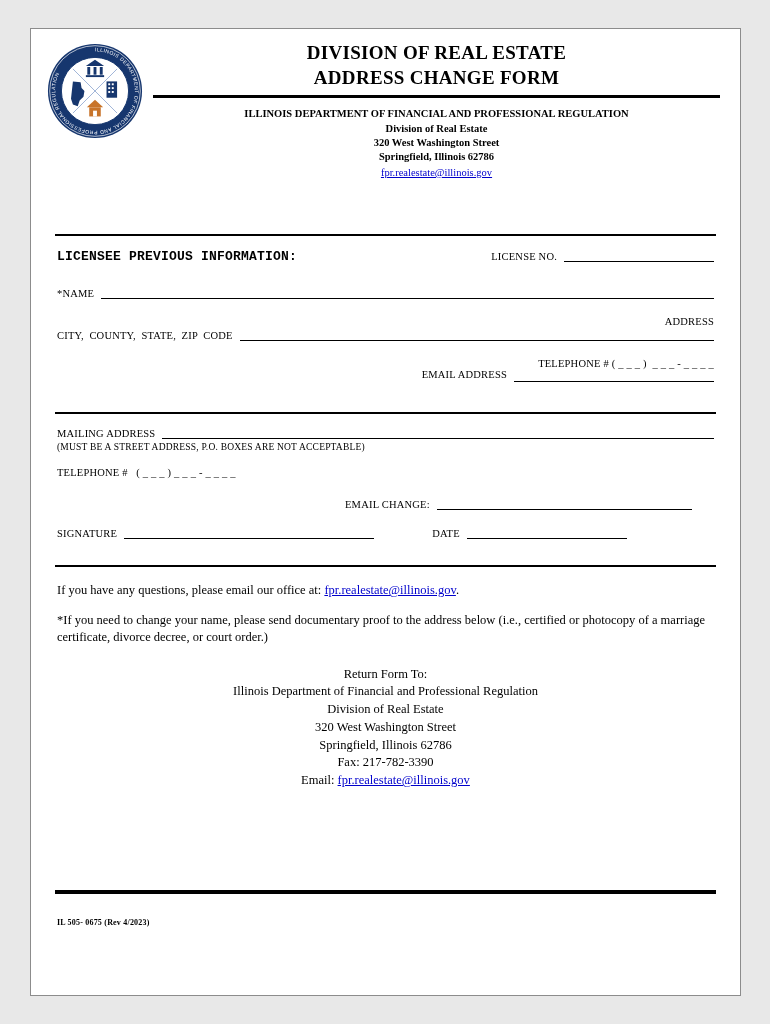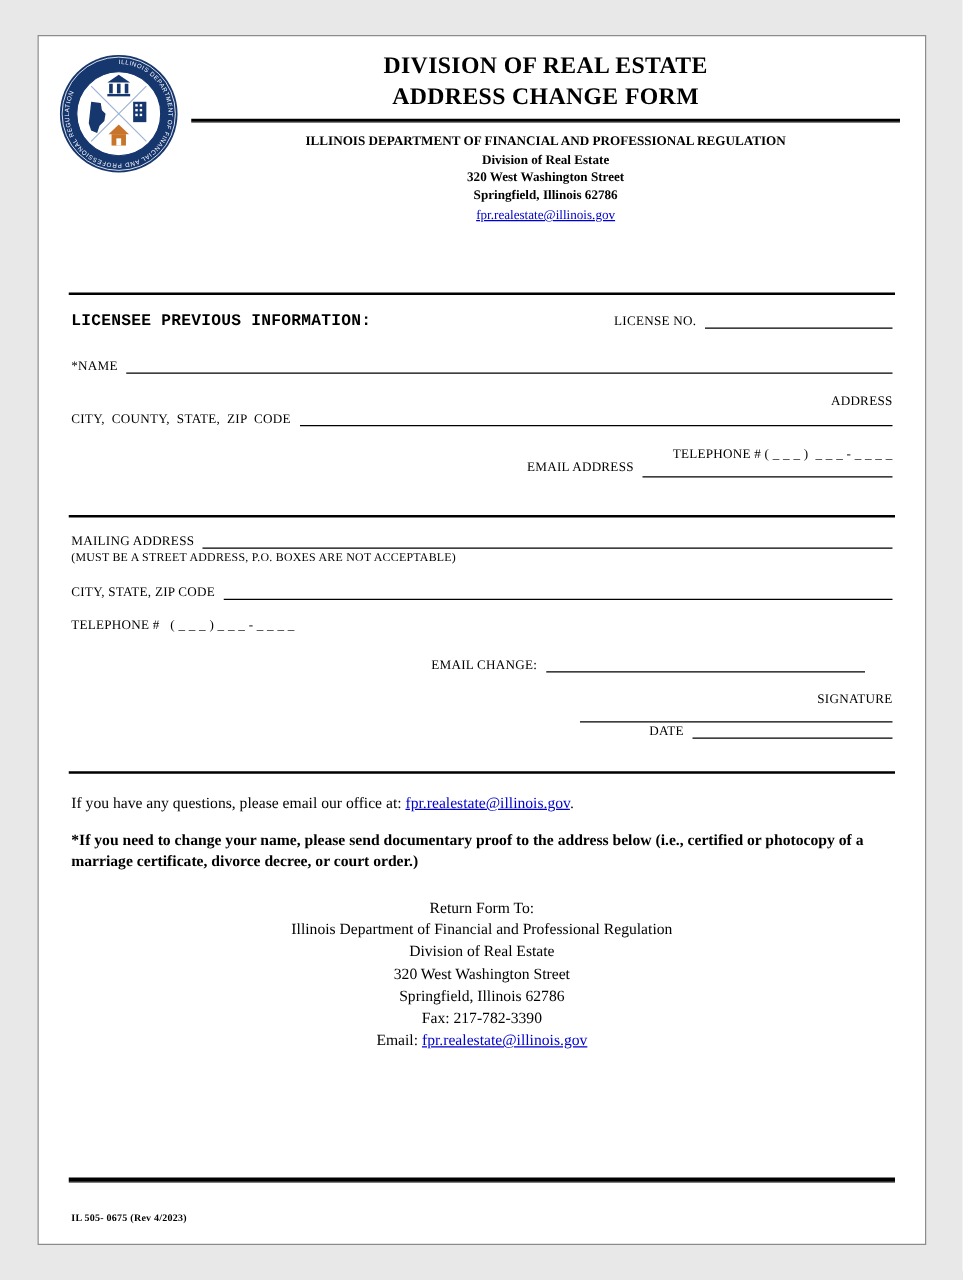--- a/index.html
+++ b/index.html
@@ -43,26 +43,26 @@
   .heading-row { align-items: baseline; }
   .license-group { margin-left: auto; display: flex; align-items: flex-end; font-size: 10.5px; font-weight: normal; }
   .w150 { width: 150px; } .w200 { width: 200px; } .w255 { width: 255px; }
   .w250 { width: 250px; } .w160 { width: 160px; }
   .mt13 { margin-top: 13px; } .mt22 { margin-top: 22px; } .mt17 { margin-top: 17px; flex-direction: column; }
   .mt16 { } .mt12 { margin-top: 12px; } .mt15 { margin-top: 15px; }
   .mt19 { margin-top: 19px; }
   .note-line { font-size: 9.5px; margin-top: 3px; letter-spacing: 0.2px; }
   .email-group-1 { margin-left: 56px; display: flex; }
   .email-row-2 { margin-left: 288px; }
-  .sig-row { margin-top: 16px; flex-direction: column; }
+  .sig-row { margin-top: 16px; }
   .date-group { margin-left: 58px; display: flex; align-items: flex-end; }
   
   .footer-para { padding: 0 26px; font-size: 12.5px; line-height: 1.35; }
   .questions { margin-top: 15px; }
-  .bold-note { margin-top: 13px; font-weight: bold; }
+  .bold-note { margin-top: 13px; font-weight: normal; }
   .return-block { margin-top: 20px; text-align: center; font-size: 12.5px; line-height: 1.42; }
   .form-id { margin-top: 24px; padding-left: 26px; font-size: 8px; font-weight: bold; letter-spacing: 0.2px; }
 </style>
 </head>
 <body>
 
 <div class="page">
 
   <div class="header">
     <div class="logo-wrap">
@@ -153,24 +153,20 @@
 
   <div class="rule rule-2"></div>
 
   <div class="section">
     <div class="row mt12">
       <span class="label">MAILING ADDRESS</span>
       <span class="blank grow"></span>
     </div>
     <div class="note-line">(MUST BE A STREET ADDRESS, P.O. BOXES ARE NOT ACCEPTABLE)</div>
     <div class="row mt15">
-      <span class="label">CITY, STATE, ZIP CODE</span>
-      <span class="blank grow"></span>
-    </div>
-    <div class="row mt15">
       <span class="label">TELEPHONE #   ( _ _ _ ) _ _ _ - _ _ _ _</span>
     </div>
     <div class="row mt19 email-row-2">
       <span class="label">EMAIL CHANGE:</span>
       <span class="blank w255"></span>
     </div>
     <div class="row sig-row">
       <span class="label">SIGNATURE</span>
       <span class="blank w250"></span>
       <span class="date-group">

